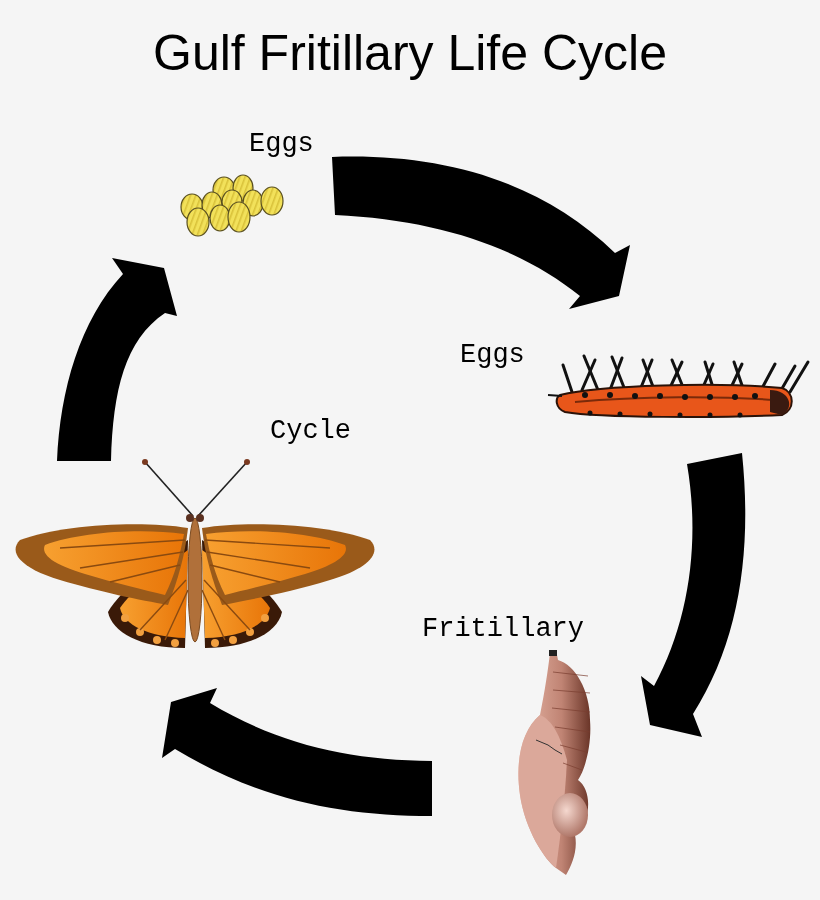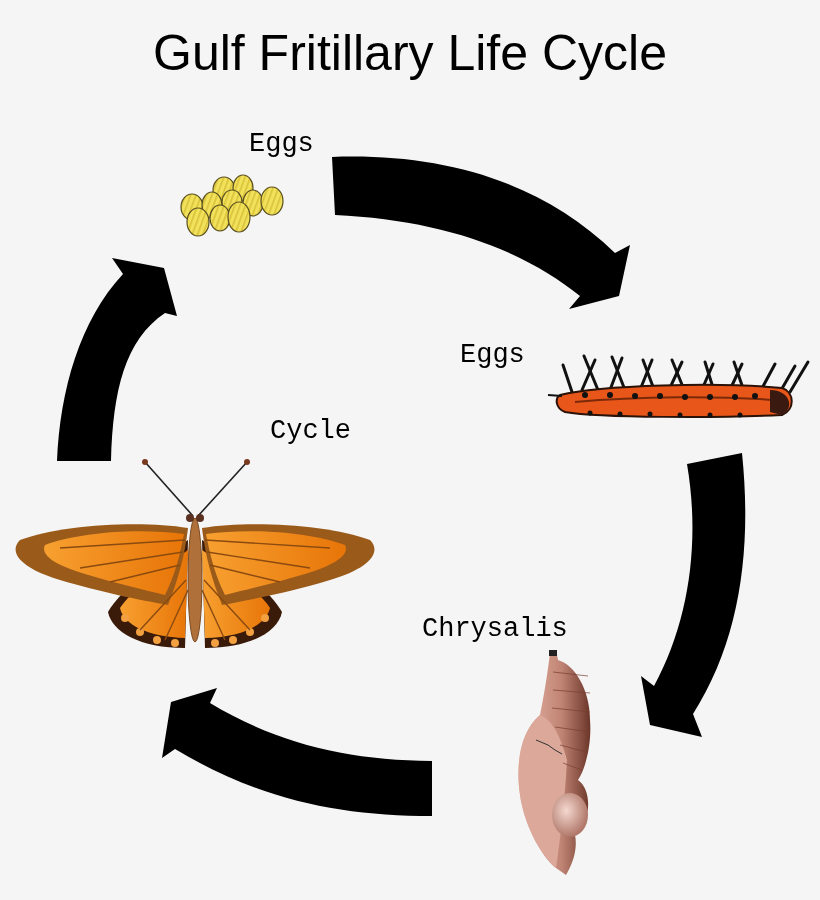--- a/index.html
+++ b/index.html
@@ -9,21 +9,21 @@
   .label { position: absolute; font-family: Liberation Mono, monospace; font-size: 27px; color: #000; line-height: 1; }
   svg.stage { position: absolute; left: 0; top: 0; }
 </style>
 </head>
 <body>
 
 <div class="title">Gulf Fritillary Life Cycle</div>
 
 <div class="label" style="left:249px; top:131px;">Eggs</div>
 <div class="label" style="left:460px; top:342px;">Eggs</div>
-<div class="label" style="left:422px; top:616px;">Chrysalis</div>
+<div class="label" style="left:422px; top:616px;">Fritillary</div>
 <div class="label" style="left:270px; top:418px;">Cycle</div>
 
 <svg class="stage" width="820" height="900" viewBox="0 0 820 900">
   <defs>
     <pattern id="stripes" width="5" height="5" patternUnits="userSpaceOnUse" patternTransform="rotate(20)">
       <rect width="5" height="5" fill="#f2e15a"></rect>
       <rect width="1.6" height="5" fill="#d9c23a"></rect>
     </pattern>
     <linearGradient id="wingGrad" x1="0" y1="0" x2="1" y2="0">
       <stop offset="0" stop-color="#f7a030"></stop>

